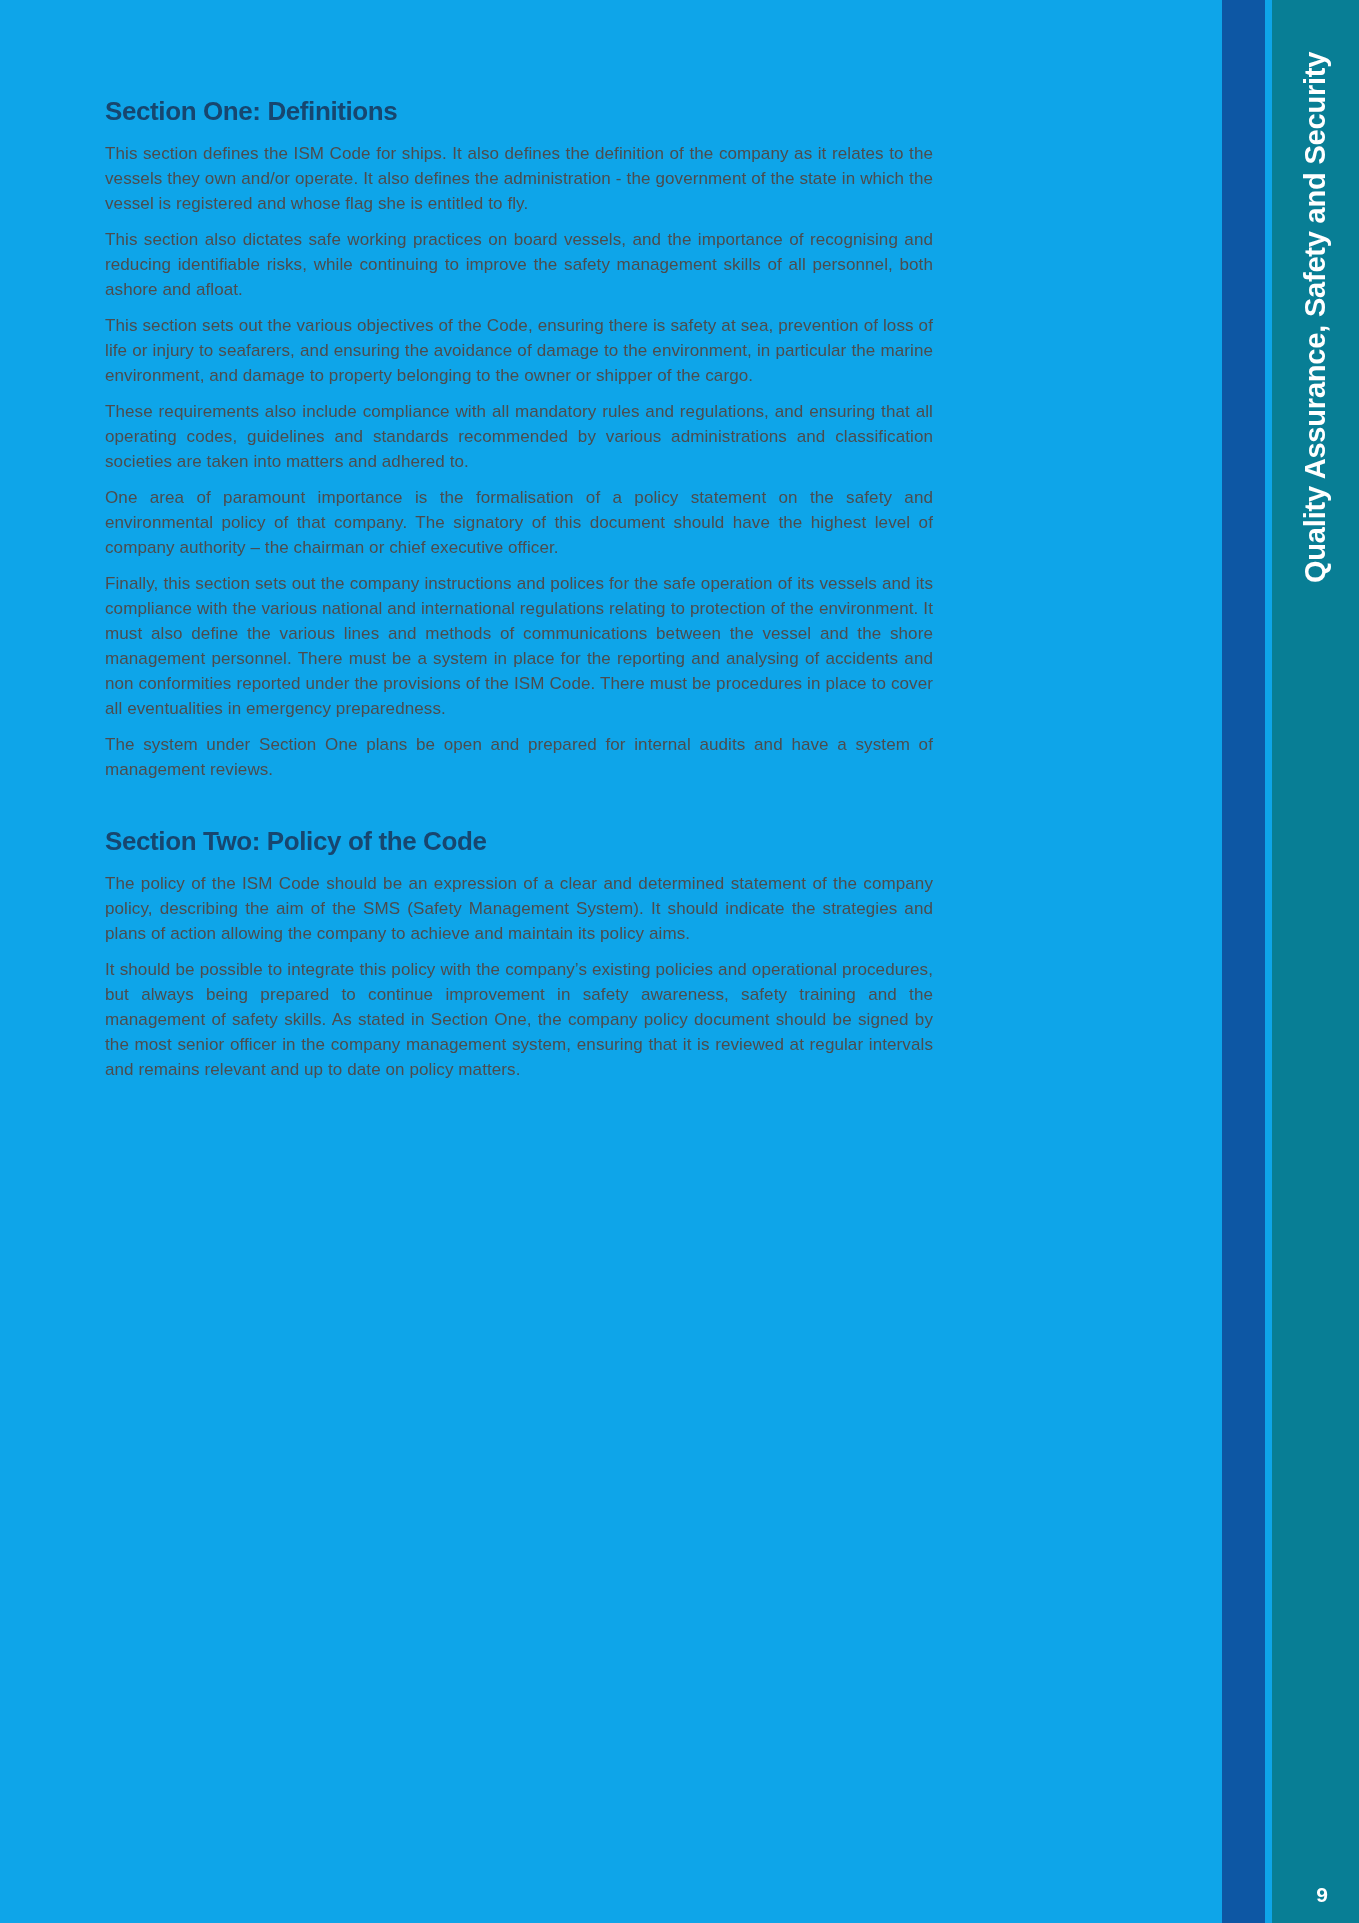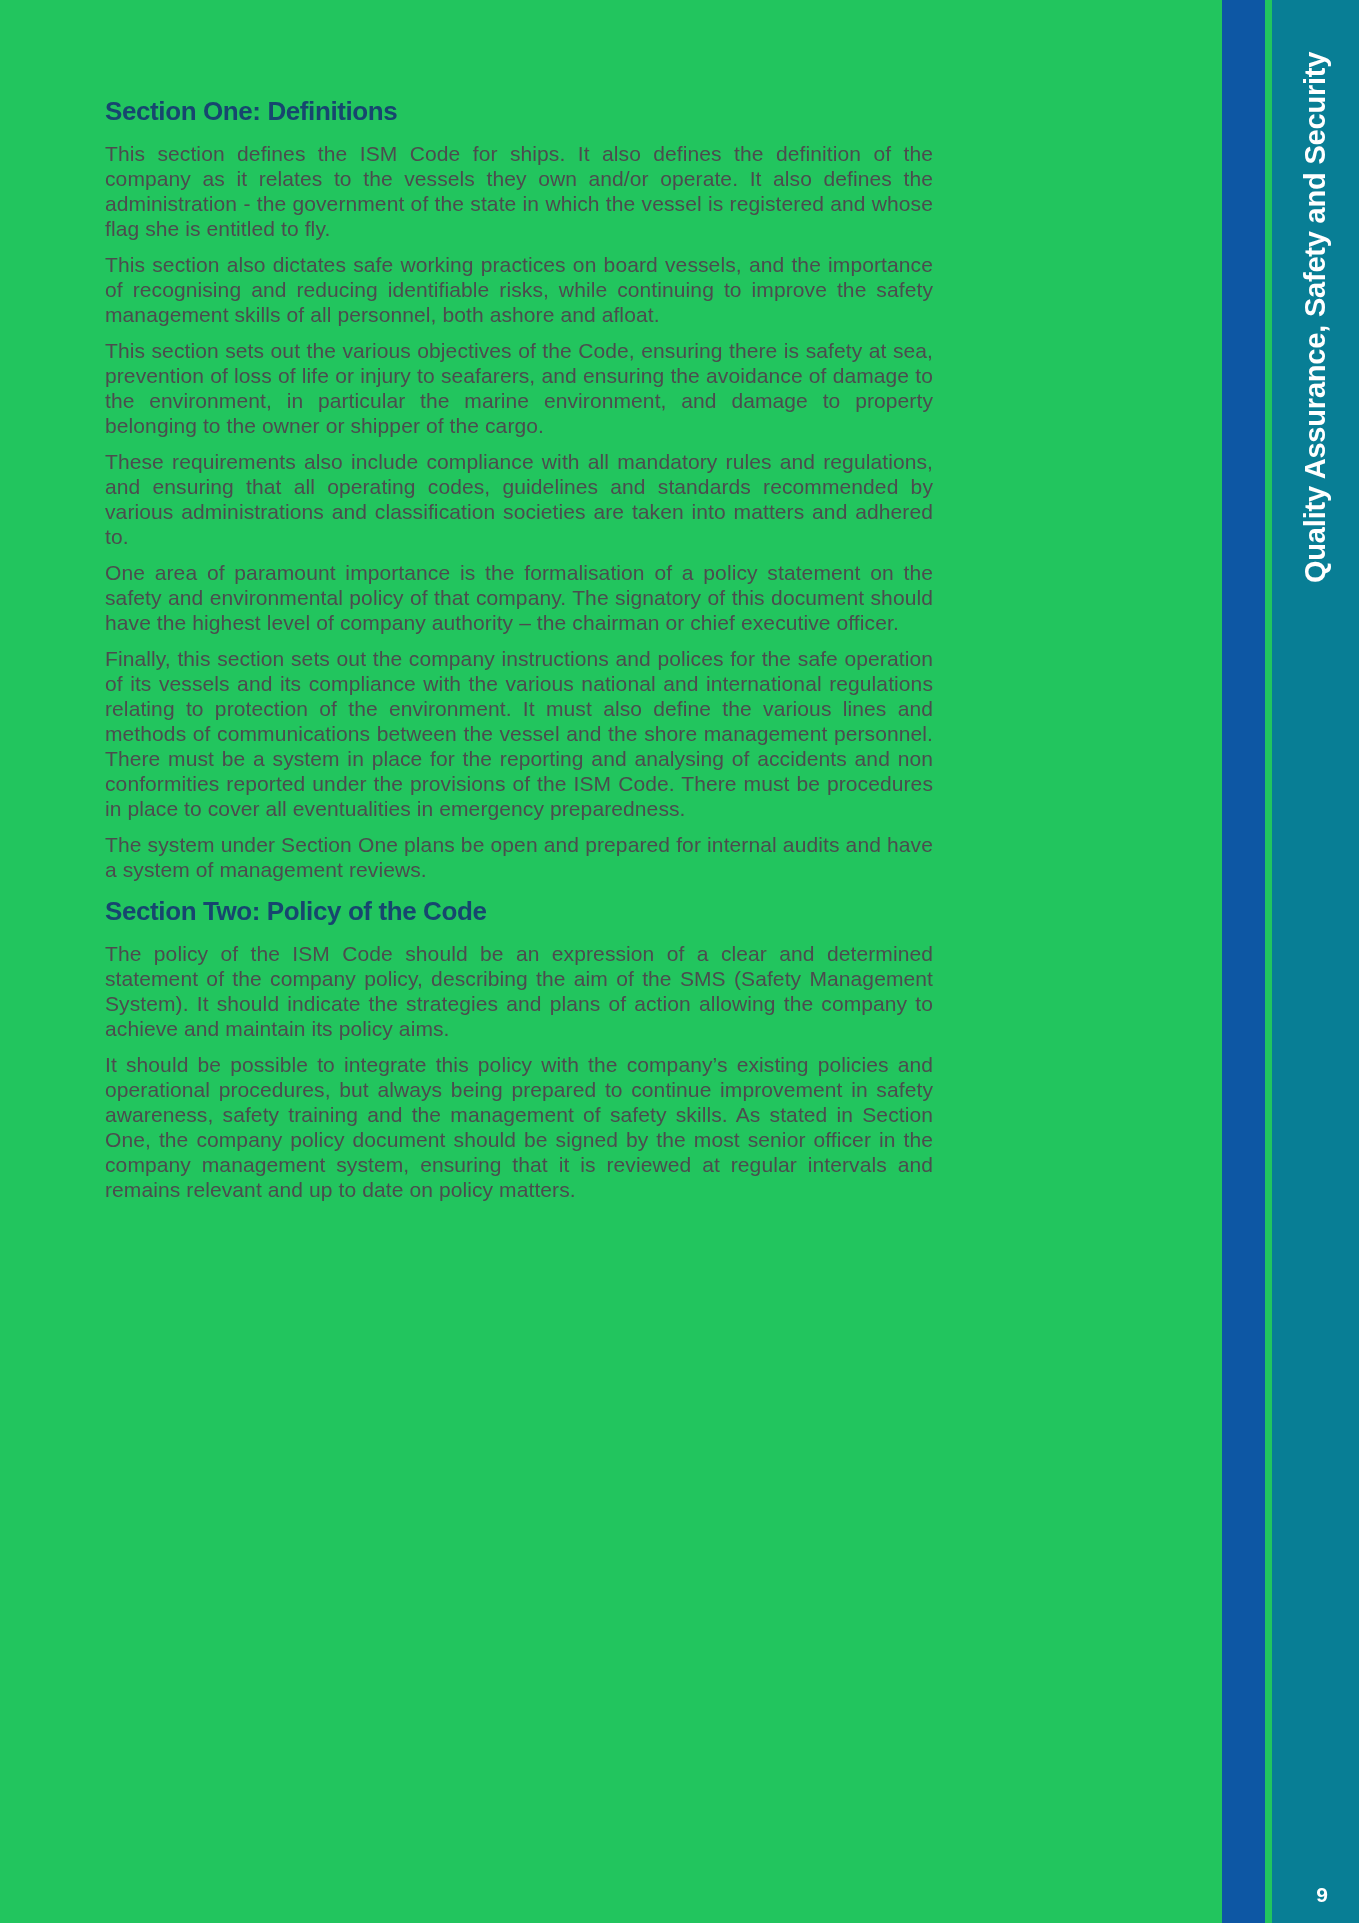--- a/index.html
+++ b/index.html
@@ -5,43 +5,43 @@
   html, body {
     margin: 0;
     padding: 0;
     background: #ffffff;
     font-family: "Liberation Sans", sans-serif;
   }
   .page {
     position: relative;
     width: 1359px;
     height: 1923px;
-    background: #22c55e;
+    background: #0ea5e9;
     overflow: hidden;
   }
   .content {
     position: absolute;
     left: 105px;
     top: 96px;
     width: 828px;
   }
   .section-title {
     margin: 0 0 14px 0;
     color: #17466f;
     font-size: 26px;
     font-weight: bold;
     letter-spacing: -0.4px;
   }
   .section-title.second {
-    margin-top: 14px;
+    margin-top: 44px;
   }
   .body-par {
     margin: 0 0 11px 0;
     color: #4c4c4e;
-    font-size: 21px;
+    font-size: 17px;
     line-height: 25px;
     text-align: justify;
     letter-spacing: 0.1px;
   }
   .bar-blue {
     position: absolute;
     top: 0;
     left: 1222px;
     width: 43px;
     height: 100%;

